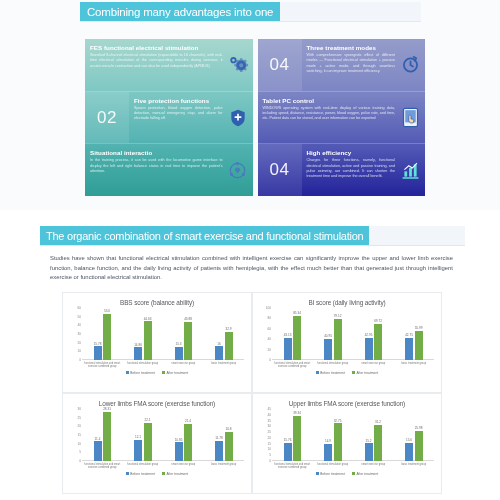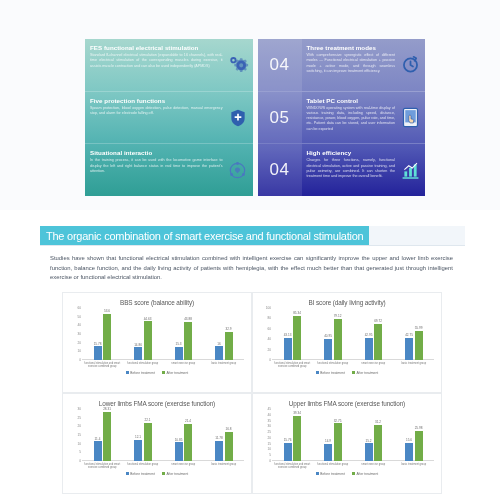--- a/index.html
+++ b/index.html
@@ -77,40 +77,48 @@
   .sw{width:3px;height:3px;display:block;}
   .sw.b{background:#4a87c4;}
   .sw.g{background:#72ad48;}
 </style>
 </head>
 <body>
 
 <div class="page">
 
   <div class="sec1">
+    <div class="banner-wrap">
+      <div class="banner">
+        <span>Combining many advantages into one</span>
+      </div>
+    </div>
 
     <div class="cards">
 
       <div class="col colA">
 
         <div class="card">
           <div class="body">
             <h4>FES functional electrical stimulation</h4>
             <p>Standard 8-channel electrical stimulation (expandable to 16 channels), with real-time electrical stimulation of the corresponding muscles during exercise, it assists muscle contraction and can also be used independently (APMDS)</p>
             <div class="ico">
               <svg width="22" height="22" viewBox="0 0 24 24" fill="#3a62b5">
                 <path d="M15.5 7.2a5.2 5.2 0 1 0 0 10.4 5.2 5.2 0 0 0 0-10.4zm0 7.4a2.2 2.2 0 1 1 0-4.4 2.2 2.2 0 0 1 0 4.4z"></path>
                 <path d="M14.3 4.6h2.4l.4 1.7 1.3.6 1.5-.9 1.7 1.7-.9 1.5.6 1.3 1.7.4v2.4l-1.7.4-.6 1.3.9 1.5-1.7 1.7-1.5-.9-1.3.6-.4 1.7h-2.4l-.4-1.7-1.3-.6-1.5.9-1.7-1.7.9-1.5-.6-1.3-1.7-.4v-2.4l1.7-.4.6-1.3-.9-1.5 1.7-1.7 1.5.9 1.3-.6z" opacity=".55"></path>
                 <path d="M7 3.4a3.4 3.4 0 1 0 0 6.8 3.4 3.4 0 0 0 0-6.8zm0 4.8a1.4 1.4 0 1 1 0-2.8 1.4 1.4 0 0 1 0 2.8z"></path>
               </svg>
             </div>
           </div>
         </div>
 
         <div class="card">
+          <div class="num">
+            <span>02</span>
+          </div>
           <div class="body">
             <h4>Five protection functions</h4>
             <p>Spasm protection, blood oxygen detection, pulse detection, manual emergency stop, and alarm for electrode falling off.</p>
             <div class="ico">
               <svg width="20" height="20" viewBox="0 0 24 24">
                 <path d="M12 2l8 3v7c0 5-3.4 8.6-8 10-4.6-1.4-8-5-8-10V5l8-3z" fill="#2f5fae"></path>
                 <path d="M11 7h2v3h3v2h-3v3h-2v-3H8v-2h3V7z" fill="#ffffff"></path>
               </svg>
             </div>
           </div>
@@ -147,23 +155,20 @@
               <svg width="21" height="21" viewBox="0 0 24 24" fill="none" stroke="#2f5fae" stroke-width="2">
                 <circle cx="12" cy="12.5" r="7.5"></circle>
                 <path d="M12 8.5v4.2l2.8 1.6" stroke-linecap="round"></path>
                 <path d="M15.5 3.2l3 1.6-1.7 3" stroke-linecap="round" stroke-linejoin="round"></path>
               </svg>
             </div>
           </div>
         </div>
 
         <div class="card">
-          <div class="num">
-            <span>05</span>
-          </div>
           <div class="body">
             <h4>Tablet PC control</h4>
             <p>WINDOWS operating system with real-time display of various training data, including speed, distance, resistance, power, blood oxygen, pulse rate, and time, etc. Patient data can be stored, and user information can be exported</p>
             <div class="ico">
               <svg width="19" height="21" viewBox="0 0 20 24">
                 <rect x="2" y="1.5" width="16" height="21" rx="1.6" fill="#eef2f8" stroke="#2f5fae" stroke-width="1.4"></rect>
                 <rect x="4" y="3.6" width="12" height="14" fill="#6f9ddb"></rect>
                 <path d="M9.4 9.2c.7 0 1.2.6 1.2 1.3v3.1l2.2.5c.7.2 1 .8.9 1.5l-.5 2.6H9.6l-1.6-2.4V10.5c0-.7.6-1.3 1.4-1.3z" fill="#f6d7b0" stroke="#2f5fae" stroke-width=".8"></path>
               </svg>
             </div>

